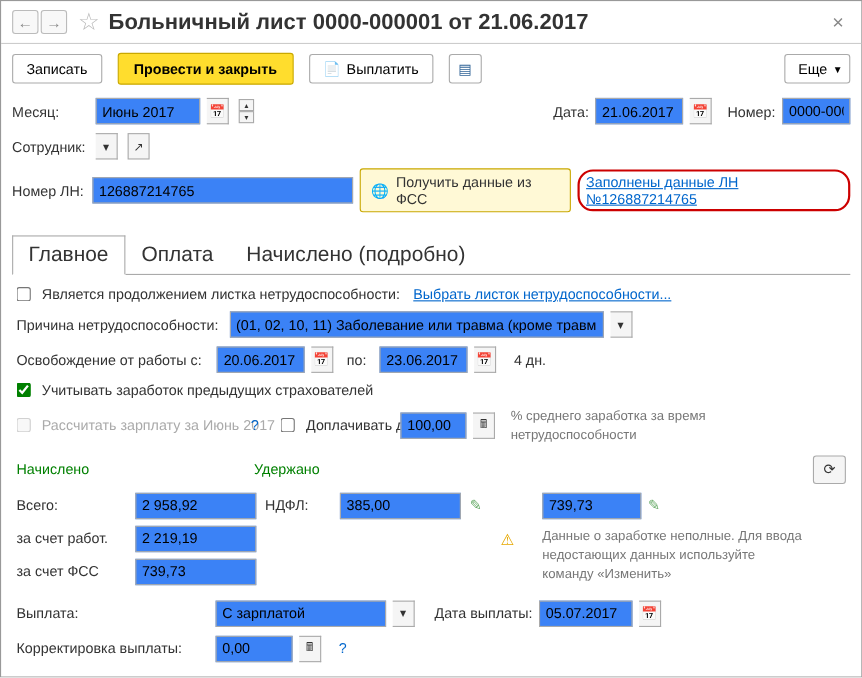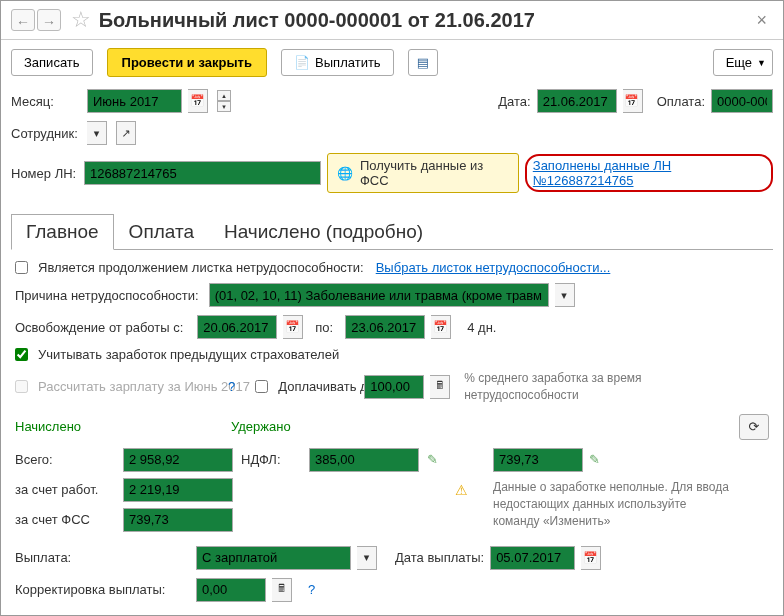--- a/index.html
+++ b/index.html
@@ -11,21 +11,21 @@
 .title { font-size: 20px; font-weight: bold; }
 .close-x { margin-left: auto; font-size: 18px; color: #888; cursor: pointer; padding: 0 6px; }
 .toolbar { display: flex; align-items: center; padding: 8px 10px; gap: 14px; }
 .btn { border: 1px solid #aaa; background: #fff; border-radius: 3px; padding: 5px 12px; font-size: 13px; cursor: pointer; display: inline-flex; align-items: center; gap: 5px; }
 .btn-primary { background: #ffdd2d; border-color: #c9a800; font-weight: bold; padding: 6px 14px; }
 .btn-icon-only { padding: 5px 8px; }
 .btn-more { margin-left: auto; padding-right: 6px; }
 .form-area { padding: 4px 10px; }
 .row { display: flex; align-items: center; margin-bottom: 8px; gap: 6px; }
 .lbl { font-size: 13px; color: #333; white-space: nowrap; }
-.input { border: 1px solid #aaa; background: #15803d; padding: 3px 5px; font-size: 13px; height: 24px; }
+.input { border: 1px solid #aaa; background: #3b82f6; padding: 3px 5px; font-size: 13px; height: 24px; }
 .input-btn { border: 1px solid #aaa; border-left: none; background: #f5f5f5; width: 20px; height: 24px; display: inline-flex; align-items: center; justify-content: center; font-size: 11px; cursor: pointer; }
 .stepper { display: flex; flex-direction: column; margin-left: 3px; }
 .stepper-btn { width: 14px; height: 11px; border: 1px solid #aaa; background: #f5f5f5; font-size: 7px; display: flex; align-items: center; justify-content: center; cursor: pointer; }
 .link { color: #0066cc; text-decoration: underline; cursor: pointer; }
 .circled { border: 2px solid #cc0000; border-radius: 14px; padding: 2px 6px; color: #0066cc; text-decoration: underline; cursor: pointer; }
 .tabs { display: flex; border-bottom: 1px solid #aaa; margin: 8px 10px 0; }
 .tab { padding: 6px 14px; border: 1px solid transparent; border-bottom: none; cursor: pointer; font-size: 19px; position: relative; top: 1px; }
 .tab.active { border-color: #aaa; background: #fff; border-bottom: 1px solid #fff; }
 .tab-body { padding: 10px 14px; }
 .chk { margin-right: 4px; vertical-align: middle; }
@@ -78,21 +78,21 @@
       <div class="stepper">
         <div class="stepper-btn">▴</div>
         <div class="stepper-btn">▾</div>
       </div>
       <span style="flex:1"></span>
       <span class="lbl">Дата:</span>
       <input class="input" style="width: 80px;" value="21.06.2017">
       <span class="input-btn">
           <span class="cal-icon">📅</span>
         </span>
-      <span class="lbl" style="margin-left:8px">Оплата:</span>
+      <span class="lbl" style="margin-left:8px">Номер:</span>
       <input class="input" style="width: 62px;" value="0000-00000">
     </div>
 
     <div class="row">
       <span class="lbl" style="width:70px">Сотрудник:</span>
       <span class="input-btn">▾</span>
       <span class="input-btn" style="border-left:1px solid #aaa;margin-left:3px">↗</span>
     </div>
 
     <div class="row">

